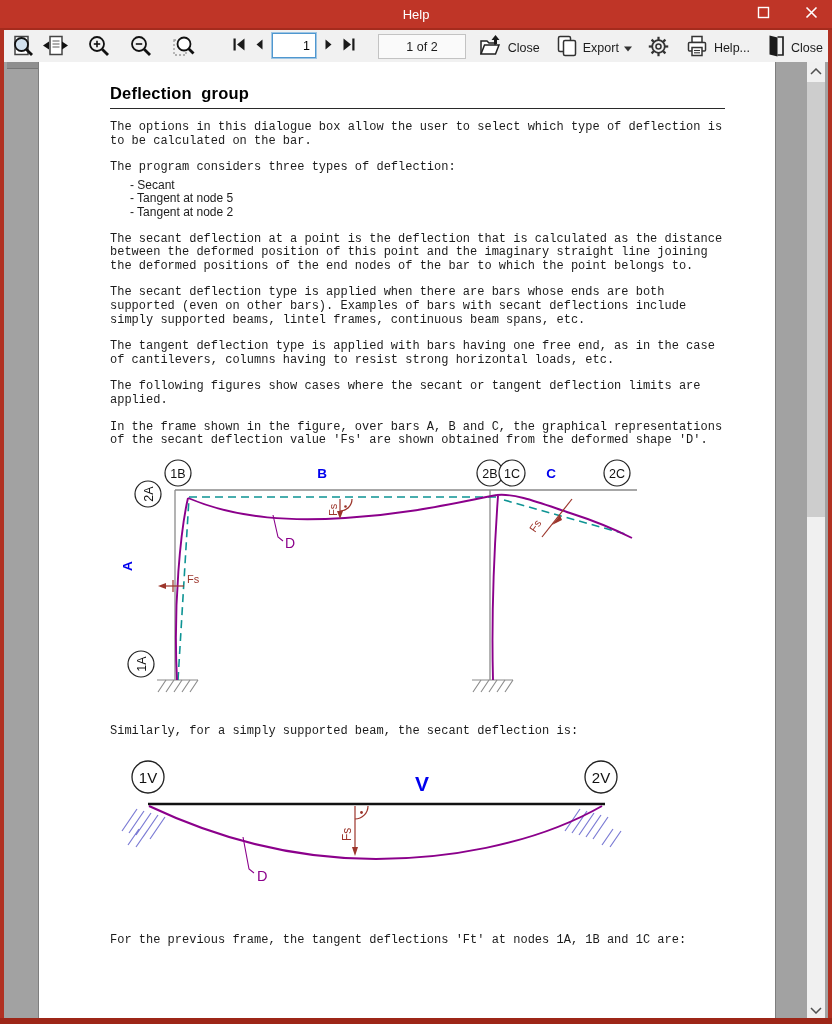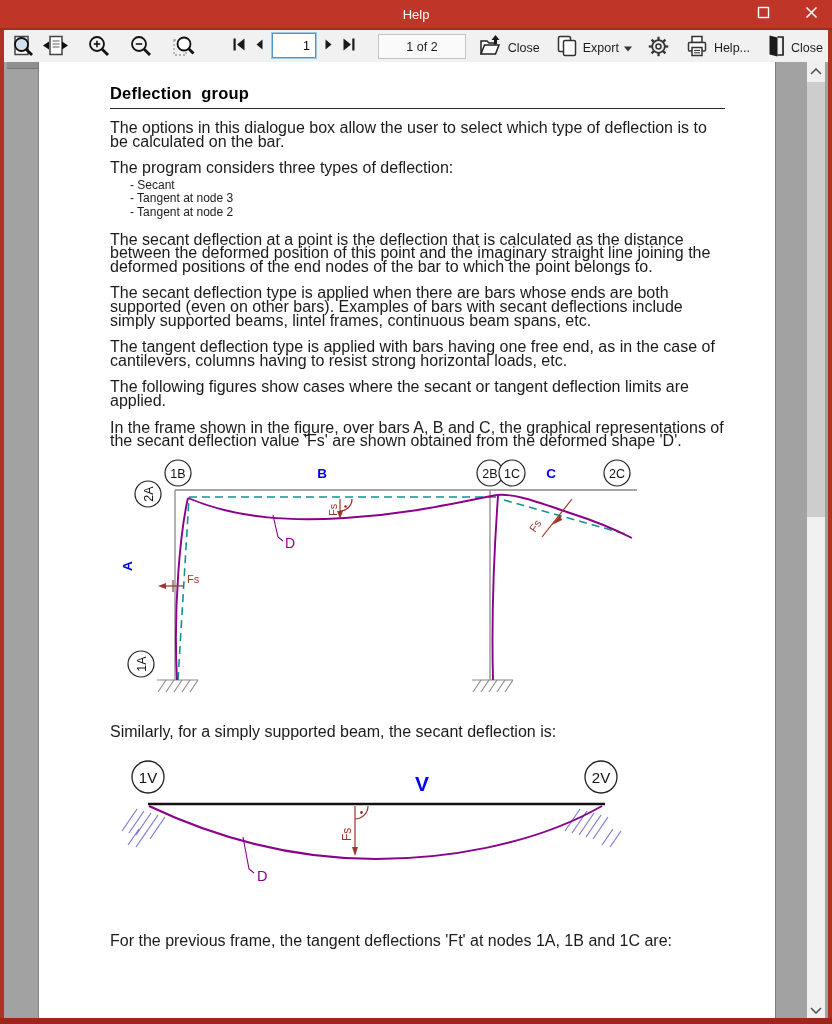--- a/index.html
+++ b/index.html
@@ -47,21 +47,21 @@
   .corner-tab { position:absolute; left:3px; top:0; width:31px; height:7px; background:#8f8f8f; border-bottom:1px solid #777; }
   .page {
     position:absolute; left:34px; top:0; width:738px; height:956px;
     background:#ffffff; border-left:1px solid #7e7e7e; border-right:1px solid #7e7e7e;
   }
   .doc { padding:22px 50px 0 71px; color:#1b1b1b; }
   .doc h1 {
     font-size:16.5px; font-weight:bold; letter-spacing:0.2px; white-space:pre;
     padding-bottom:5px; border-bottom:1px solid #2a2a2a; margin-bottom:12px; color:#000;
   }
-  .doc p { font-size:16px; line-height:13.6px; margin-bottom:13px; }
+  .doc p { font-size:12px; line-height:13.6px; margin-bottom:13px;font-family:Liberation Mono, monospace; }
   .doc .list { margin:-9px 0 13px 20px; }
   .doc .list div { font-size:12px; line-height:13.6px; }
   .fig { display:block; }
   .fig1 { margin-top:-8px; margin-bottom:20px; }
   .fig2 { margin-bottom:21px; }
   
   .scrollbar { position:absolute; right:0; top:0; width:18px; height:956px; background:#f0f0f0; }
   .sb-arrow { position:absolute; left:0; width:18px; height:17px; display:flex; align-items:center; justify-content:center; background:#f0f0f0; border:none; cursor:pointer;}
   .sb-up { top:0; }
   .sb-down { bottom:0; }
@@ -258,21 +258,21 @@
   <div class="content">
     <div class="corner-tab"></div>
 
     <div class="page">
       <div class="doc">
         <h1>Deflection  group</h1>
         <p>The options in this dialogue box allow the user to select which type of deflection is to be calculated on the bar.</p>
         <p>The program considers three types of deflection:</p>
         <div class="list">
           <div>- Secant</div>
-          <div>- Tangent at node 3</div>
+          <div>- Tangent at node 5</div>
           <div>- Tangent at node 2</div>
         </div>
         <p>The secant deflection at a point is the deflection that is calculated as the distance between the deformed position of this point and the imaginary straight line joining the deformed positions of the end nodes of the bar to which the point belongs to.</p>
         <p>The secant deflection type is applied when there are bars whose ends are both supported (even on other bars). Examples of bars with secant deflections include simply supported beams, lintel frames, continuous beam spans, etc.</p>
         <p>The tangent deflection type is applied with bars having one free end, as in the case of cantilevers, columns having to resist strong horizontal loads, etc.</p>
         <p>The following figures show cases where the secant or tangent deflection limits are applied.</p>
         <p>In the frame shown in the figure, over bars A, B and C, the graphical representations of the secant deflection value 'Fs' are shown obtained from the deformed shape 'D'.</p>
 
         <svg class="fig fig1" width="660" height="252" viewBox="0 0 660 252">
 

